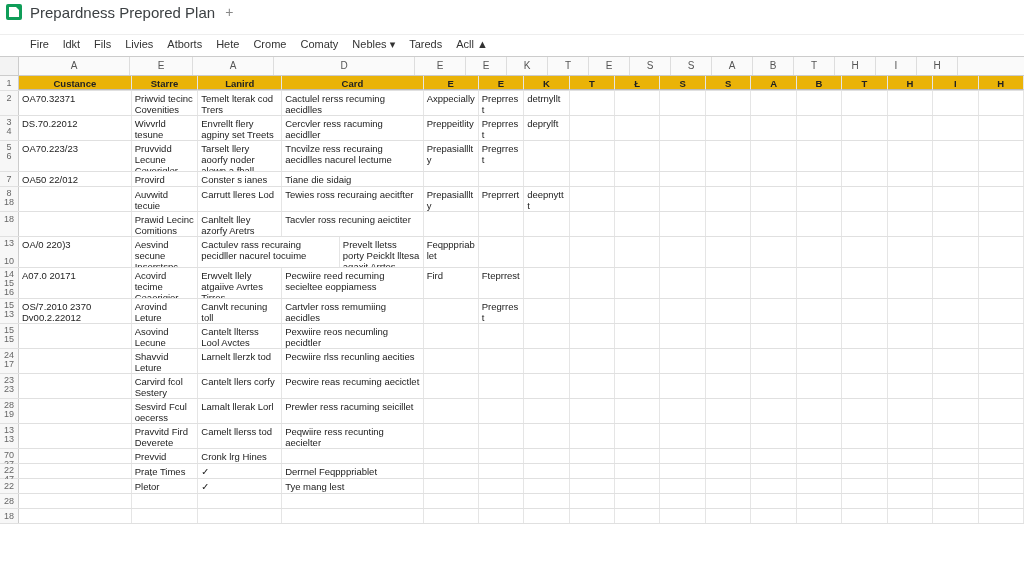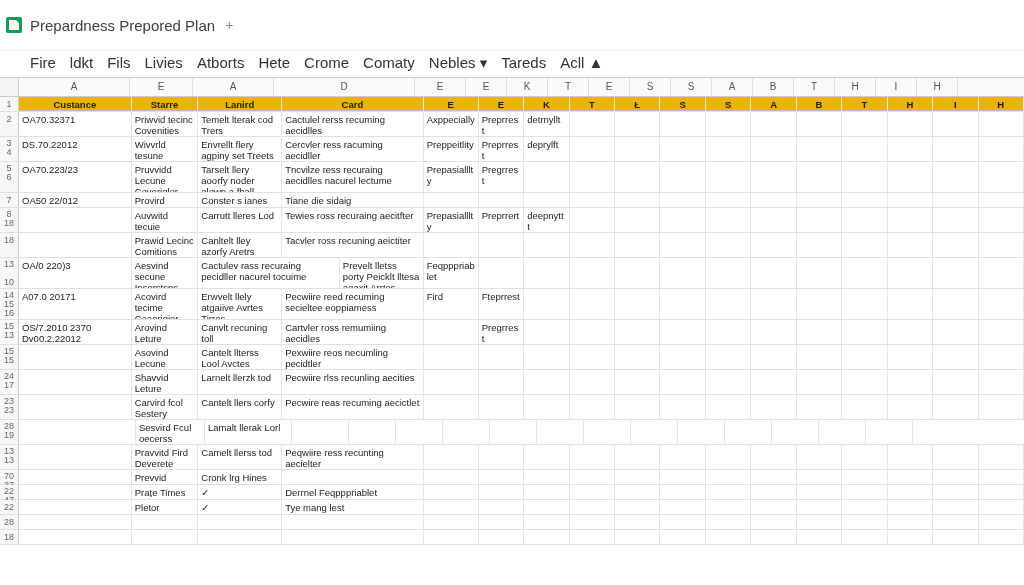--- a/index.html
+++ b/index.html
@@ -1,23 +1,23 @@
 <!DOCTYPE html>
 <html><head>
 <meta charset="utf-8">
 <style>
   html,body{margin:0;padding:0;font-family:Arial,Helvetica,sans-serif;font-size:11px;color:#222;background:#fff;width:1024px;height:585px;overflow:hidden}
   
-  .titlebar{display:flex;align-items:center;height:26px;padding:12px 6px;border-bottom:1px solid #eee}
+  .titlebar{display:flex;height:26px;padding:4px 6px;border-bottom:1px solid #eee}
   .app-icon{width:16px;height:16px;background:#0f9d58;border-radius:2px;margin-right:8px;position:relative}
   .app-icon::after{content:"";position:absolute;left:3px;top:3px;width:10px;height:10px;background:#fff;clip-path:polygon(0 0,70% 0,100% 30%,100% 100%,0 100%)}
   .title{font-size:15px;color:#3c4043}
   .tab-plus{margin-left:10px;color:#888;font-size:14px}
   
-  .menubar{display:flex;gap:14px;padding:3px 28px 5px 30px;font-size:15px;color:#333}
+  .menubar{display:flex;gap:14px;padding:3px 28px 5px 30px;font-size:11px;color:#333}
   .menubar span{cursor:default}
   
   .colhdr{display:flex;border-top:1px solid #ccc;border-bottom:1px solid #ccc;background:#fafafa;height:18px}
   .rownumcol{width:18px;min-width:18px;border-right:1px solid #ccc;background:#f3f3f3}
   .colcell{border-right:1px solid #ddd;text-align:center;line-height:18px;font-size:10px;color:#555}
   
   .gridwrap{height:520px;overflow:hidden}
   .row{display:flex;border-bottom:1px solid #e0e0e0}
   .rn{width:18px;min-width:18px;text-align:center;font-size:9px;color:#666;background:#f7f7f7;border-right:1px solid #ccc;padding-top:2px}
   .cell{border-right:1px solid #e5e5e5;padding:2px 3px;font-size:9.5px;line-height:11px;overflow:hidden;white-space:normal;word-break:break-word}
@@ -337,20 +337,21 @@
       <div class="cell narrow"></div>
       <div class="cell narrow"></div>
       <div class="cell narrow"></div>
       <div class="cell narrow"></div>
     </div>
     <div class="row med dbl">
       <div class="rn">28<br>19</div>
       <div class="cell cA"></div>
       <div class="cell cB">Sesvird Fcul oecerss</div>
       <div class="cell cC">Lamalt llerak Lorl</div>
+      <div class="cell cD">Prewler ress racuming seicillet</div>
       <div class="cell cE1"></div>
       <div class="cell cE2"></div>
       <div class="cell cK"></div>
       <div class="cell narrow"></div>
       <div class="cell narrow"></div>
       <div class="cell narrow"></div>
       <div class="cell narrow"></div>
       <div class="cell narrow"></div>
       <div class="cell narrow"></div>
       <div class="cell narrow"></div>

